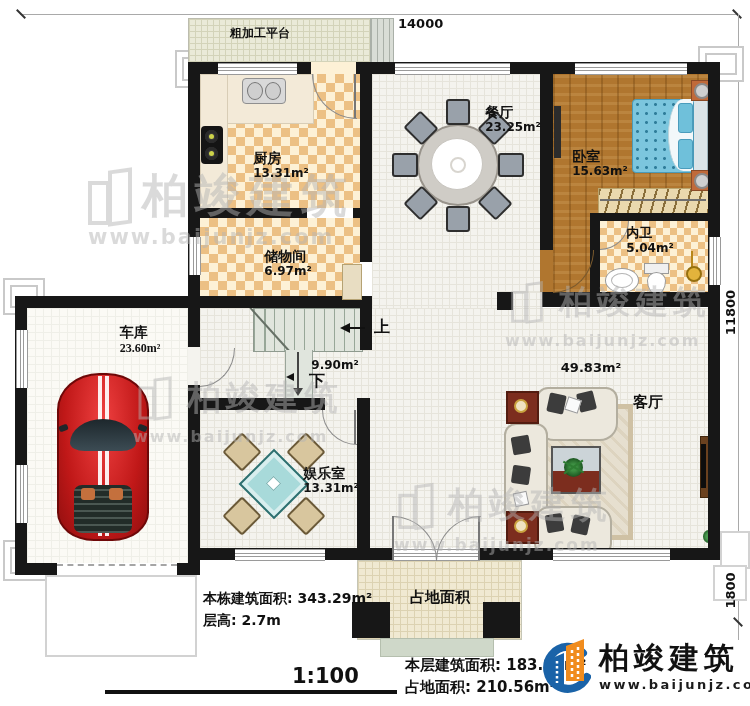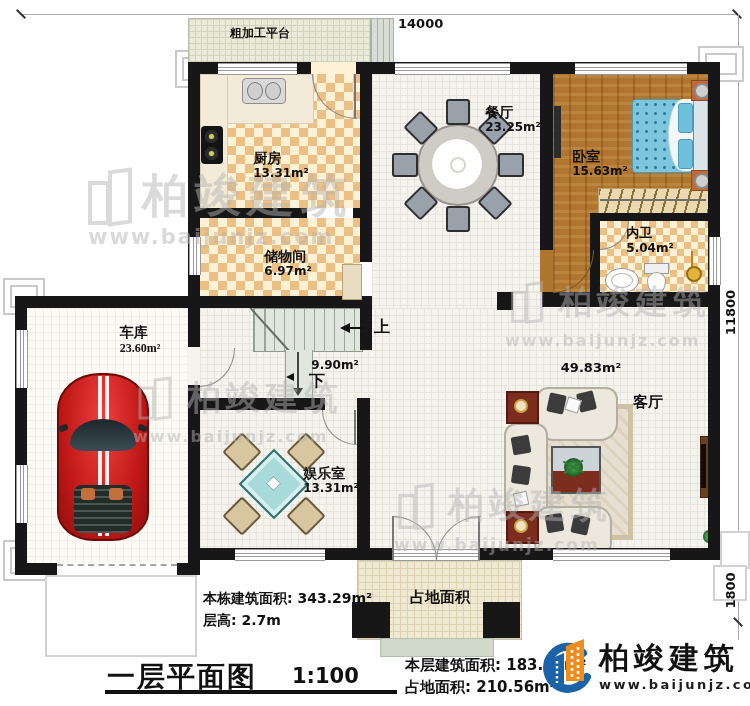--- a/index.html
+++ b/index.html
@@ -342,21 +342,20 @@
   <div class="lbl" style="left:317px;top:372px;">
     <div class="nm" style="font-size:16px;">下</div>
   </div>
   <div class="abs" style="left:286px;top:373px;width:0;height:0;border-top:4px solid transparent;border-bottom:4px solid transparent;border-right:8px solid #111;z-index:40;"></div>
   <div class="lbl" style="left:440px;top:589px;">
     <div class="nm" style="font-size:15px;">占地面积</div>
   </div>
 
   <div class="info" style="left:203px;top:590px;">本栋建筑面积: 343.29m²</div>
   <div class="info" style="left:203px;top:612px;">层高: 2.7m</div>
-  <div class="info" style="left:107px;top:658px;font-size:28px;letter-spacing:2px;">一层平面图</div>
   <div class="info" style="left:292px;top:664px;font-size:21px;">1:100</div>
   <div class="abs" style="left:105px;top:690px;width:292px;height:4px;background:#111;z-index:50;"></div>
   <div class="info" style="left:405px;top:656px;font-size:15px;">本层建筑面积: 183.88m²</div>
   <div class="info" style="left:405px;top:678px;font-size:15px;">占地面积: 210.56m²</div>
 
   <div class="logo" style="left:537px;top:637px;">
     <svg width="54" height="60" viewBox="0 0 54 60">
       <path d="M 46 16 A 21 21 0 1 0 50 40" fill="none" stroke="#1a63a8" stroke-width="8" stroke-linecap="round"></path>
       <polygon points="13,22 27,16 27,48 13,48" fill="#1a63a8"></polygon>
       <line x1="20" y1="24" x2="20" y2="46" stroke="#fff" stroke-width="2.5" stroke-dasharray="2.5 2.5"></line>

